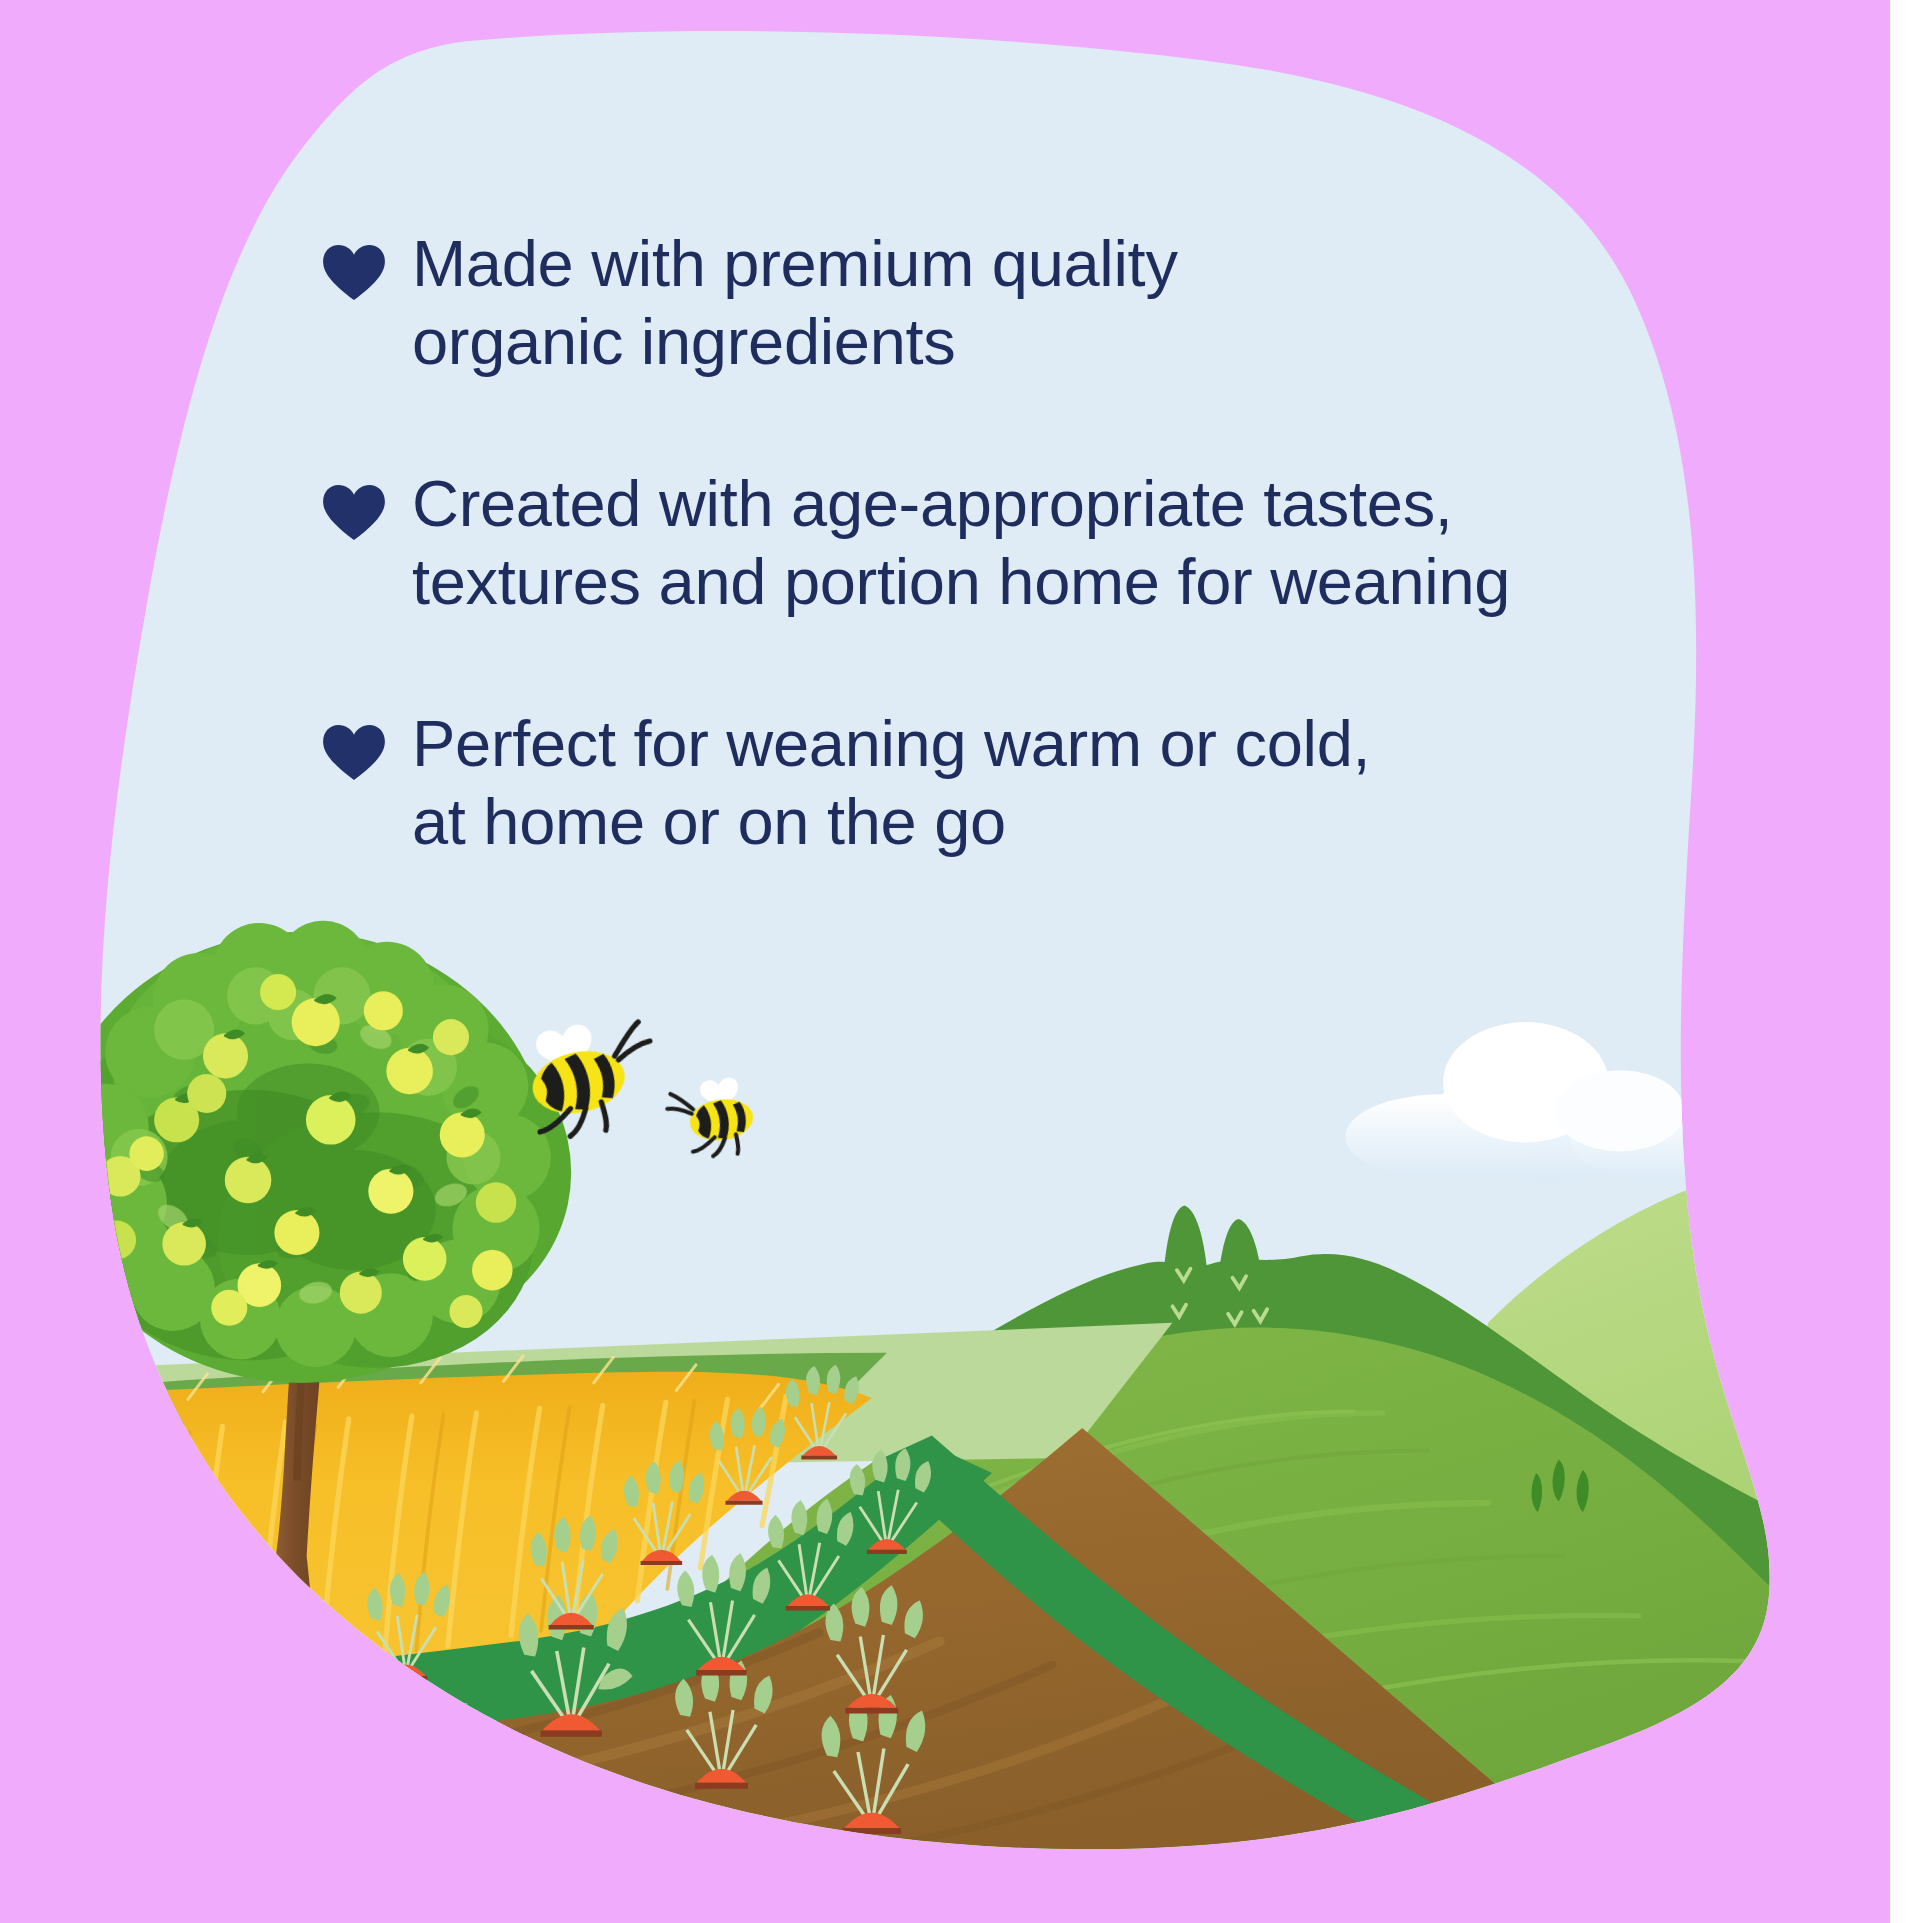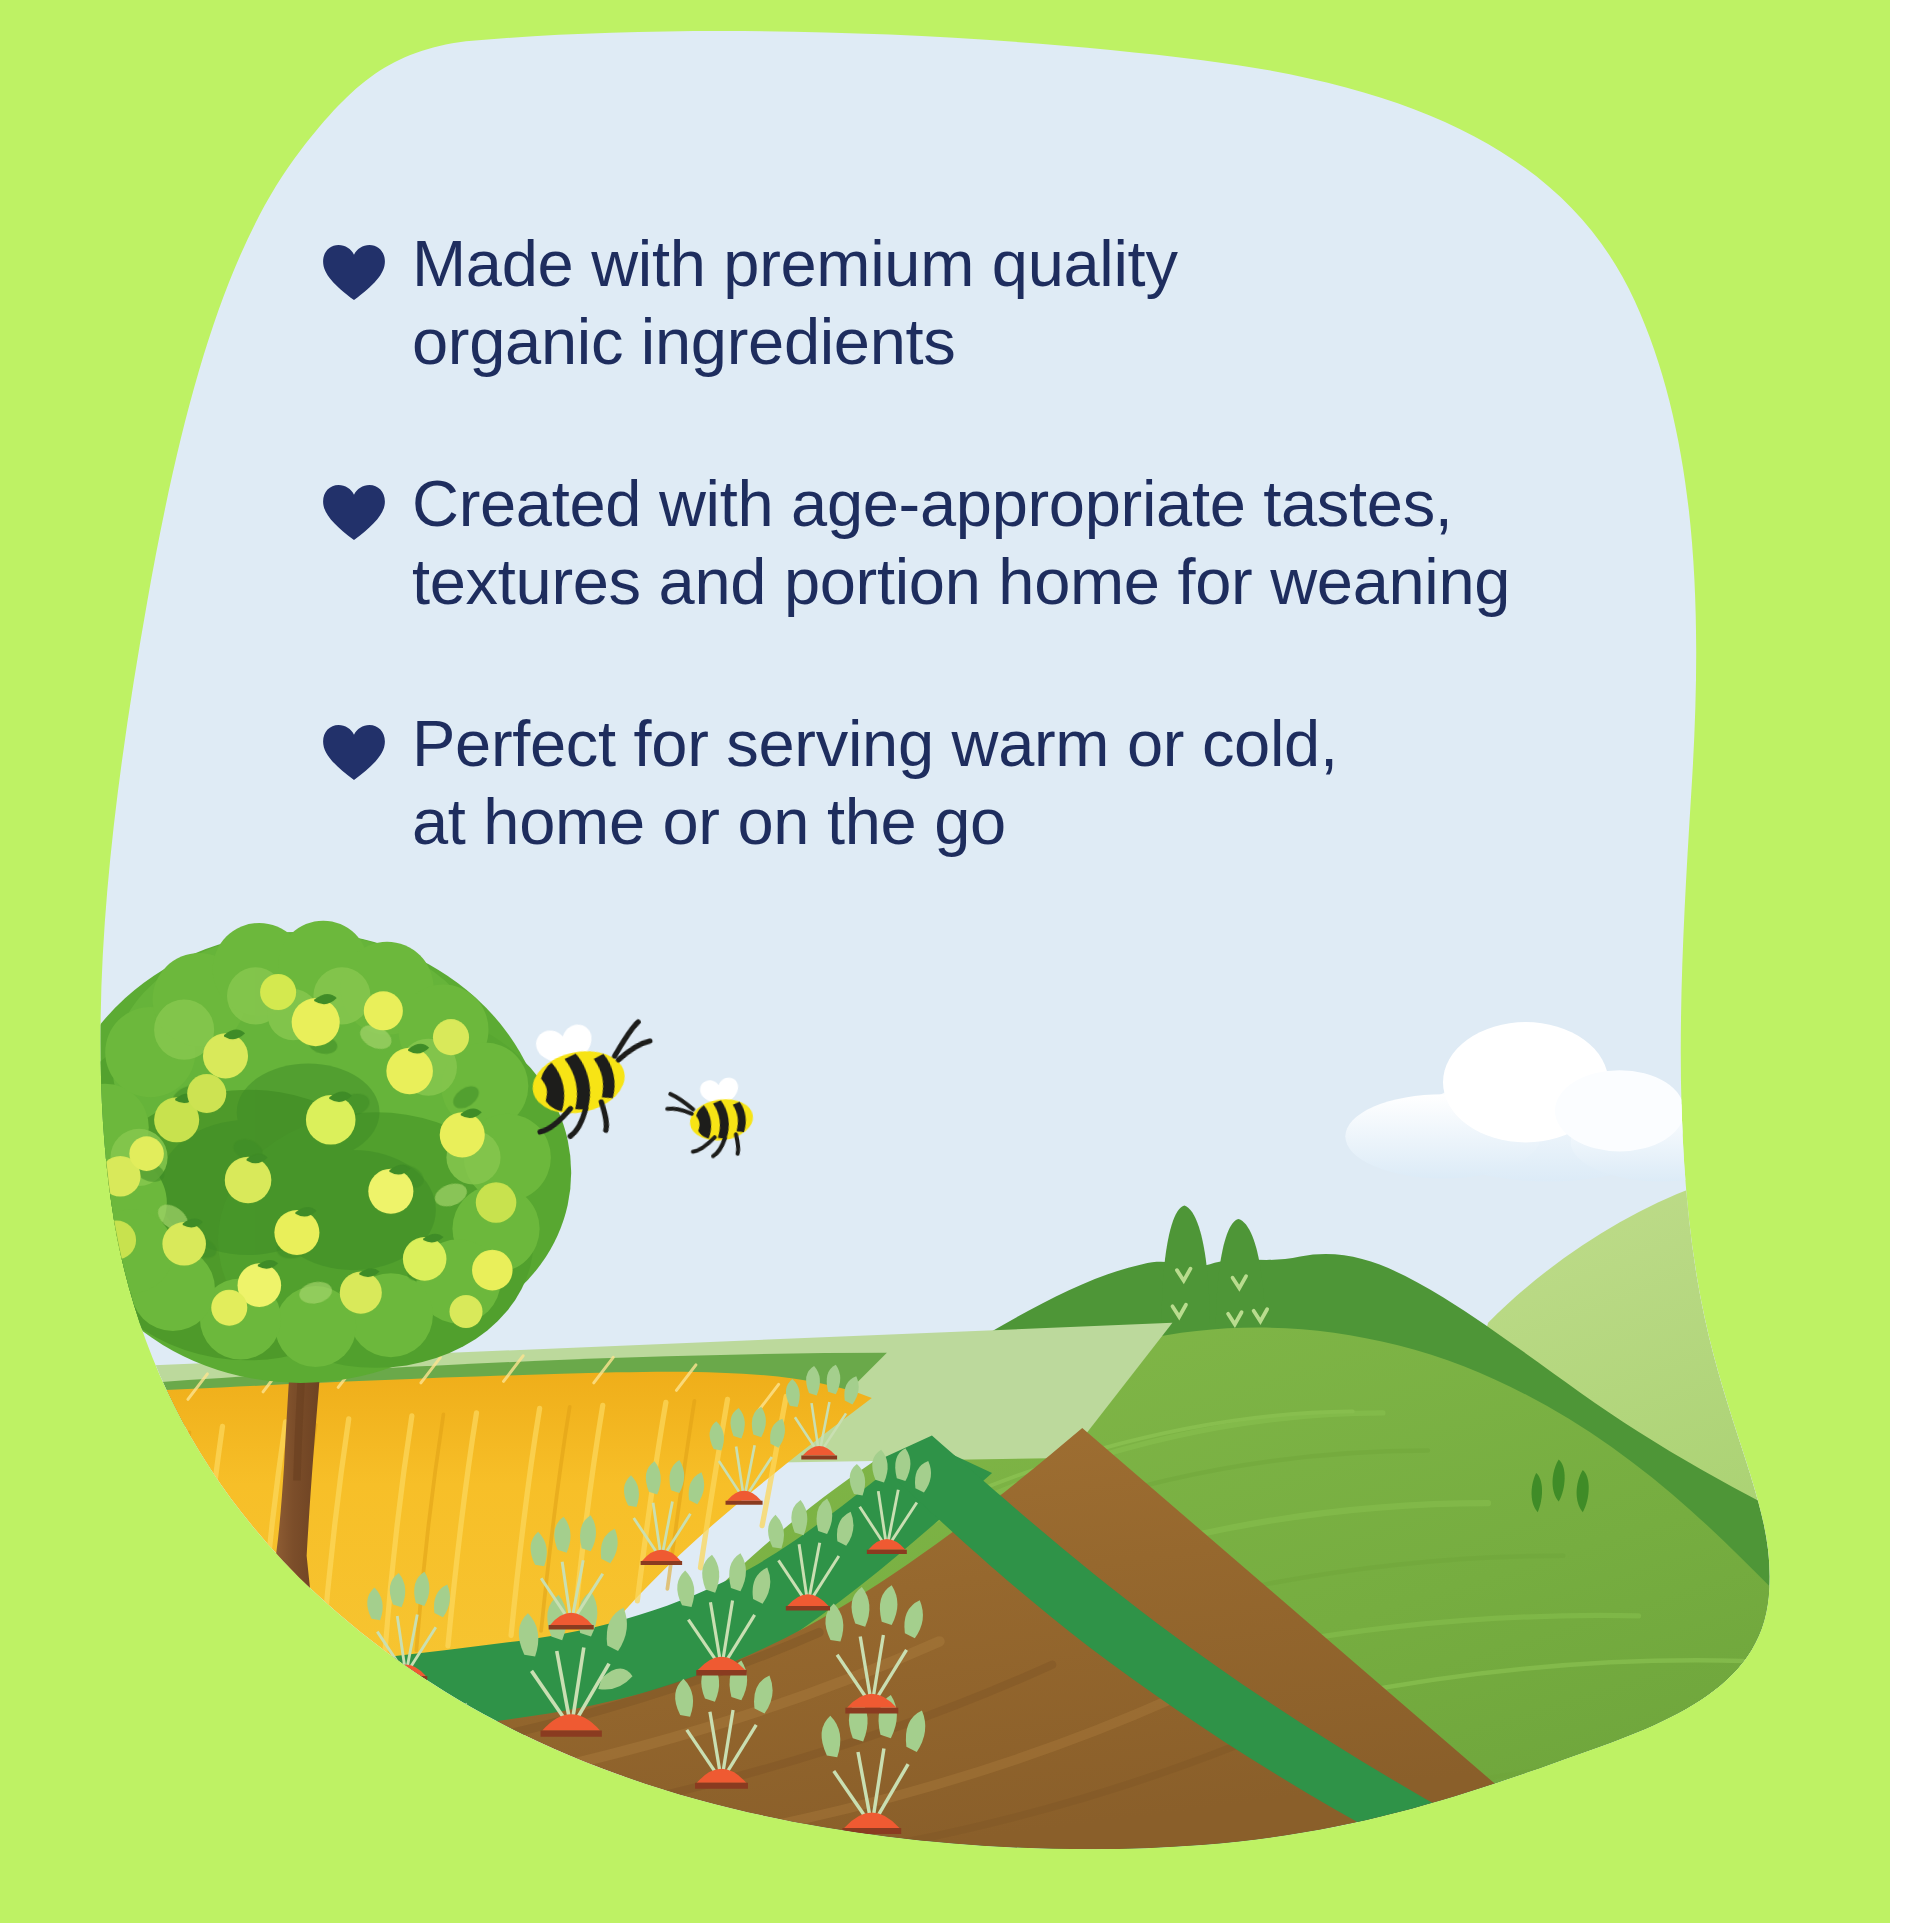--- a/index.html
+++ b/index.html
@@ -1,18 +1,18 @@
 <!DOCTYPE html>
 <html style="font-size:12px"><head>
 <meta charset="utf-8">
 <style>
   html,body{margin:0;padding:0;background:#ffffff;}
   body{width:1924px;height:1924px;overflow:hidden;
        font-family:"Liberation Sans", sans-serif;}
-  #stage{position:relative;width:1890px;height:1924px;background:#bef264;text-decoration:underline;}
+  #stage{position:relative;width:1890px;height:1924px;background:#f0abfc;text-decoration:underline;}
   #art{position:absolute;inset:0;width:1924px;height:1924px;display:block;}
 
   
   #bullets{position:absolute;left:323px;top:225px;width:1278px;}
   .bullet{position:relative;display:flex;align-items:flex-start;margin-bottom:84px;}
   .bullet:last-child{margin-bottom:0;}
   .heart-wrap{flex:0 0 auto;width:89px;padding-top:19.5px;}
   .heart-wrap svg{display:block;width:62px;height:56px;}
   .btext{flex:1 1 auto;color:#1e2d5e;font-size:65px;line-height:1.20;
          letter-spacing:-0.3px;white-space:pre-line;
@@ -688,19 +688,19 @@
       <span class="btext">Created with age-appropriate tastes,
 textures and portion home for weaning</span>
     </div>
 
     <div class="bullet">
       <span class="heart-wrap">
         <svg viewBox="0 0 64 58">
             <path fill="#22316a" d="M32 57 C 12 42, 0 30, 0 17 C 0 7, 7 0, 16 0 C 23 0, 29 4, 32 10 C 35 4, 41 0, 48 0 C 57 0, 64 7, 64 17 C 64 30, 52 42, 32 57 Z"></path>
           </svg>
       </span>
-      <span class="btext">Perfect for serving warm or cold,
+      <span class="btext">Perfect for weaning warm or cold,
 at home or on the go</span>
     </div>
 
   </div>
 </div>
 
 
 </body></html>

